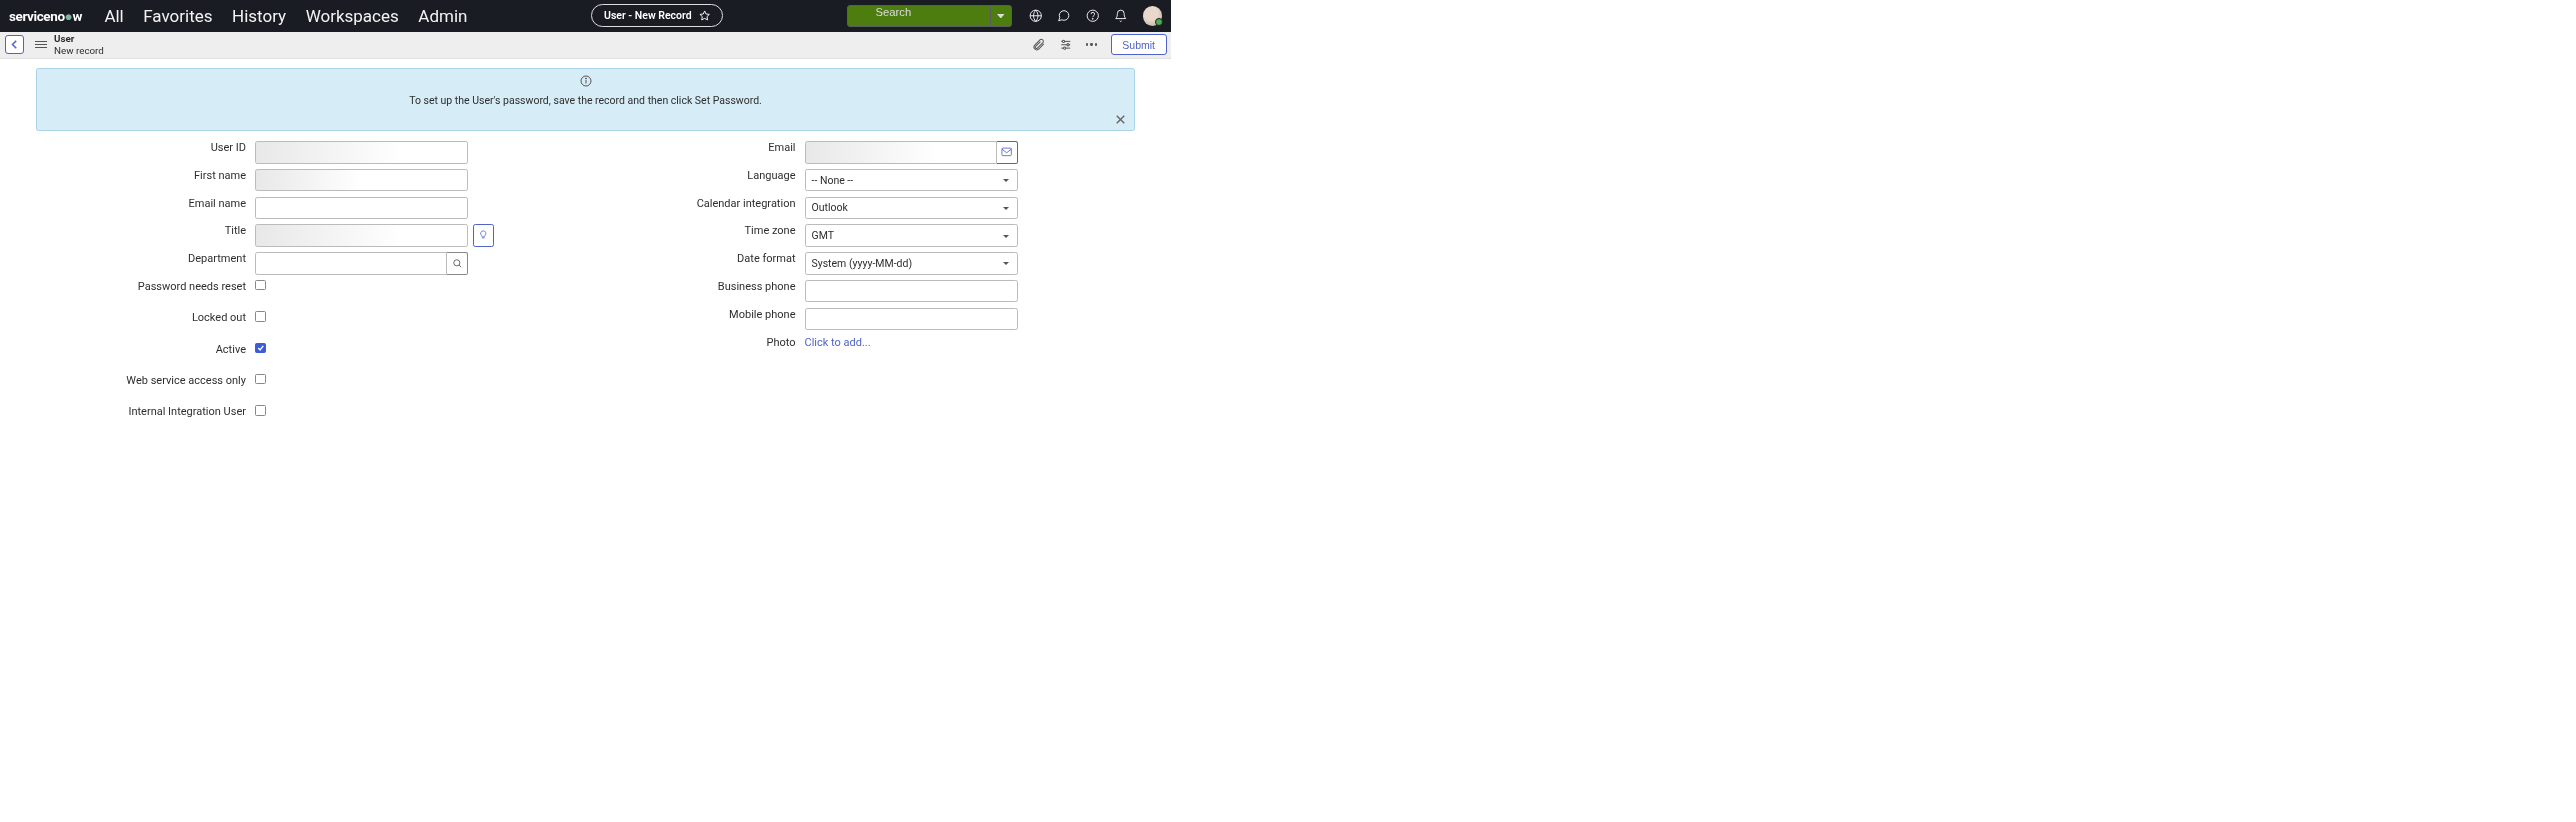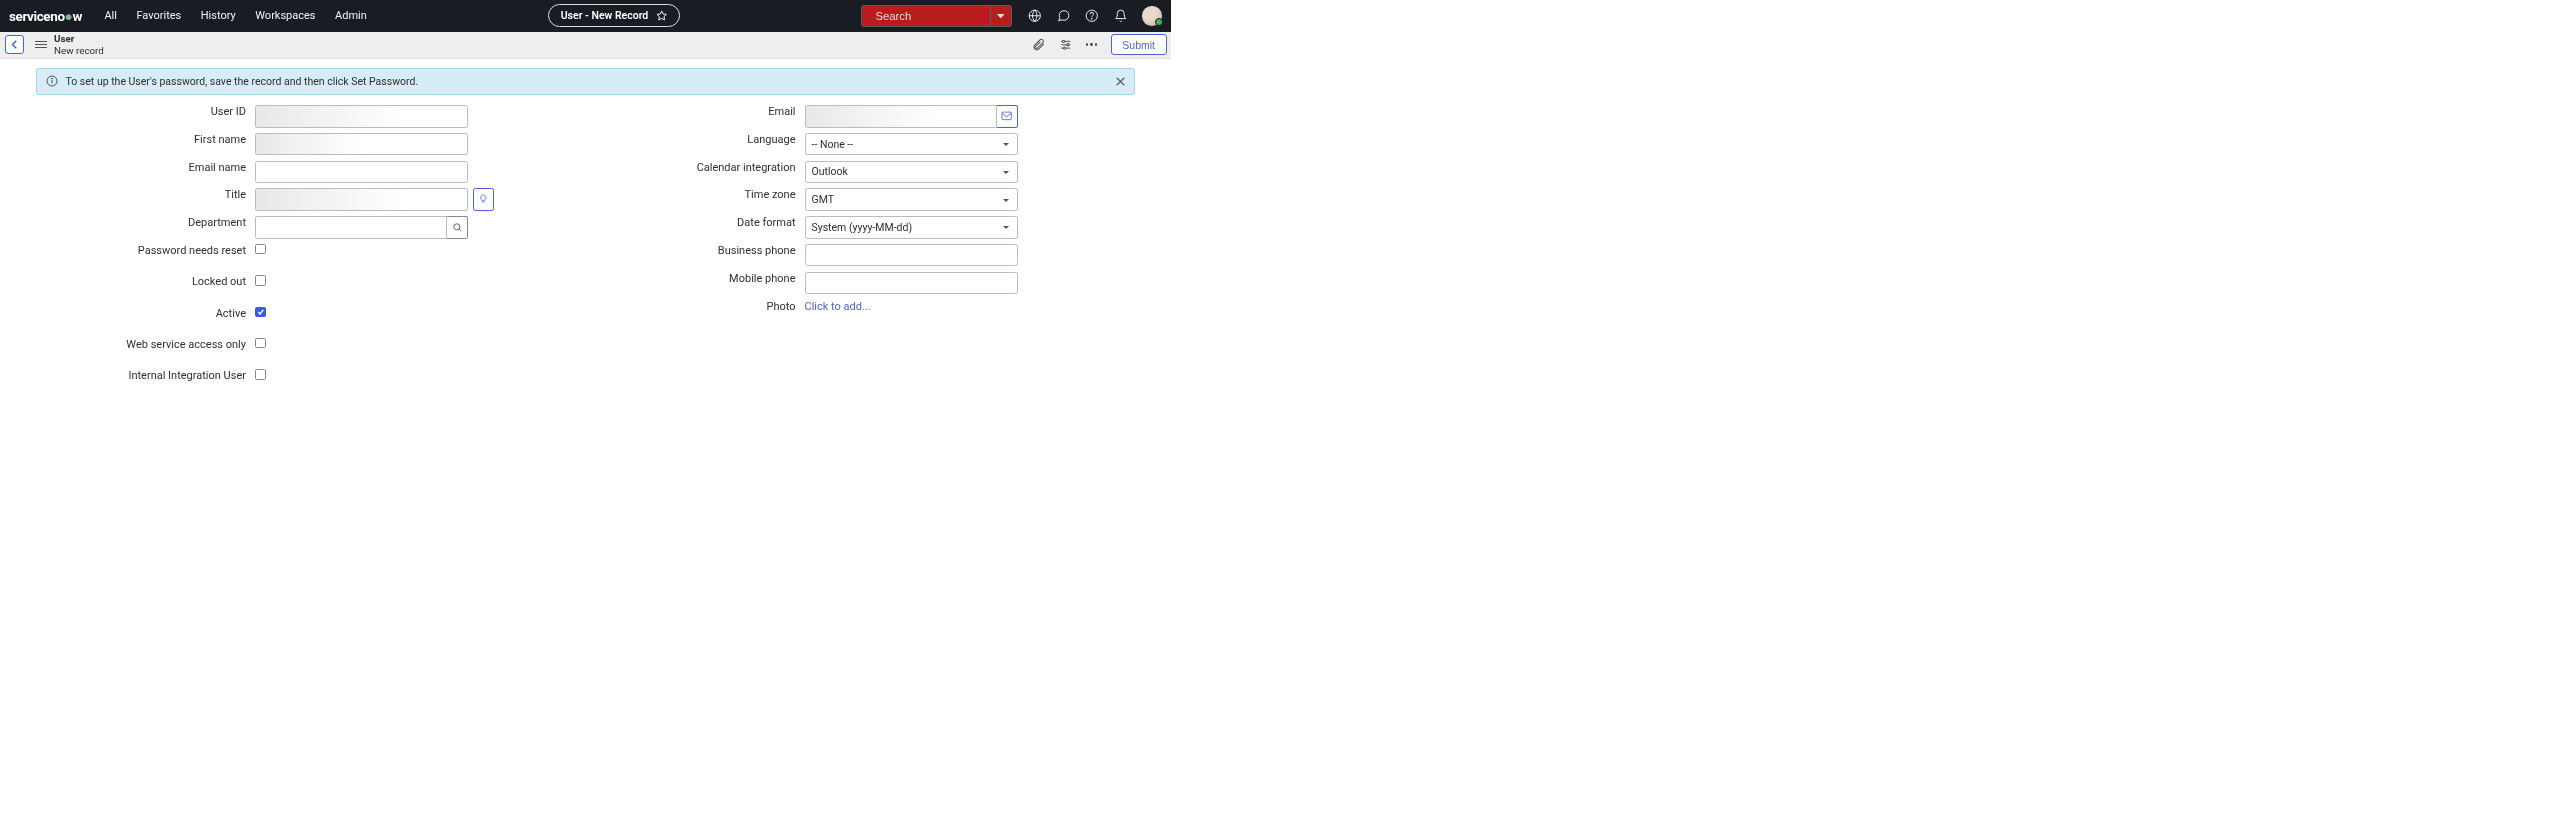--- a/index.html
+++ b/index.html
@@ -27,44 +27,45 @@
   letter-spacing: -0.4px;
 }
 .brand .o { color: #81b5a1; font-weight: 900; }
 .nav-tabs {
   display: flex;
   gap: 19.5px;
   margin-left: 13.5px;
 }
 .nav-tabs span {
   color: #f3f3f3;
-  font-size: 11px;
+  font-size: 17px;
   cursor: pointer;
 }
 .pill {
   margin-left: auto;
   border: 0.8px solid #ddd;
   border-radius: 15px;
   padding: 3.8px 12px;
   display: flex;
   align-items: center;
   gap: 7.5px;
   font-weight: 600;
   font-size: 10.5px;
 }
 .pill svg { stroke: #fff; }
 .search-wrap {
   margin-left: auto;
   display: flex;
-  align-items: center;
-  background: #b91c1c;
+  align-items: flex-start;
+  background: #4d7c0f;
   border: 0.8px solid #5a5c64;
   border-radius: 3px;
   overflow: hidden;
   height: 22.5px;
+  padding-left: 14px;
 }
 .search-inner {
   display: flex;
   align-items: center;
   gap: 6px;
   padding: 0 7.5px;
   width: 128px;
 }
 .search-inner input {
   background: transparent;
@@ -161,20 +162,21 @@
   margin: 9px 36px 10.5px 36px;
   background: #d6ecf7;
   border: 0.8px solid #aad4e8;
   border-radius: 2.3px;
   padding: 6px 9px;
   display: flex;
   align-items: center;
   gap: 7.5px;
   font-size: 10.5px;
   color: #2e2e2e;
+  flex-direction: column;
 }
 .banner .close {
   margin-left: auto;
   cursor: pointer;
   color: #666;
 }
 
 
 .form-area {
   display: flex;

